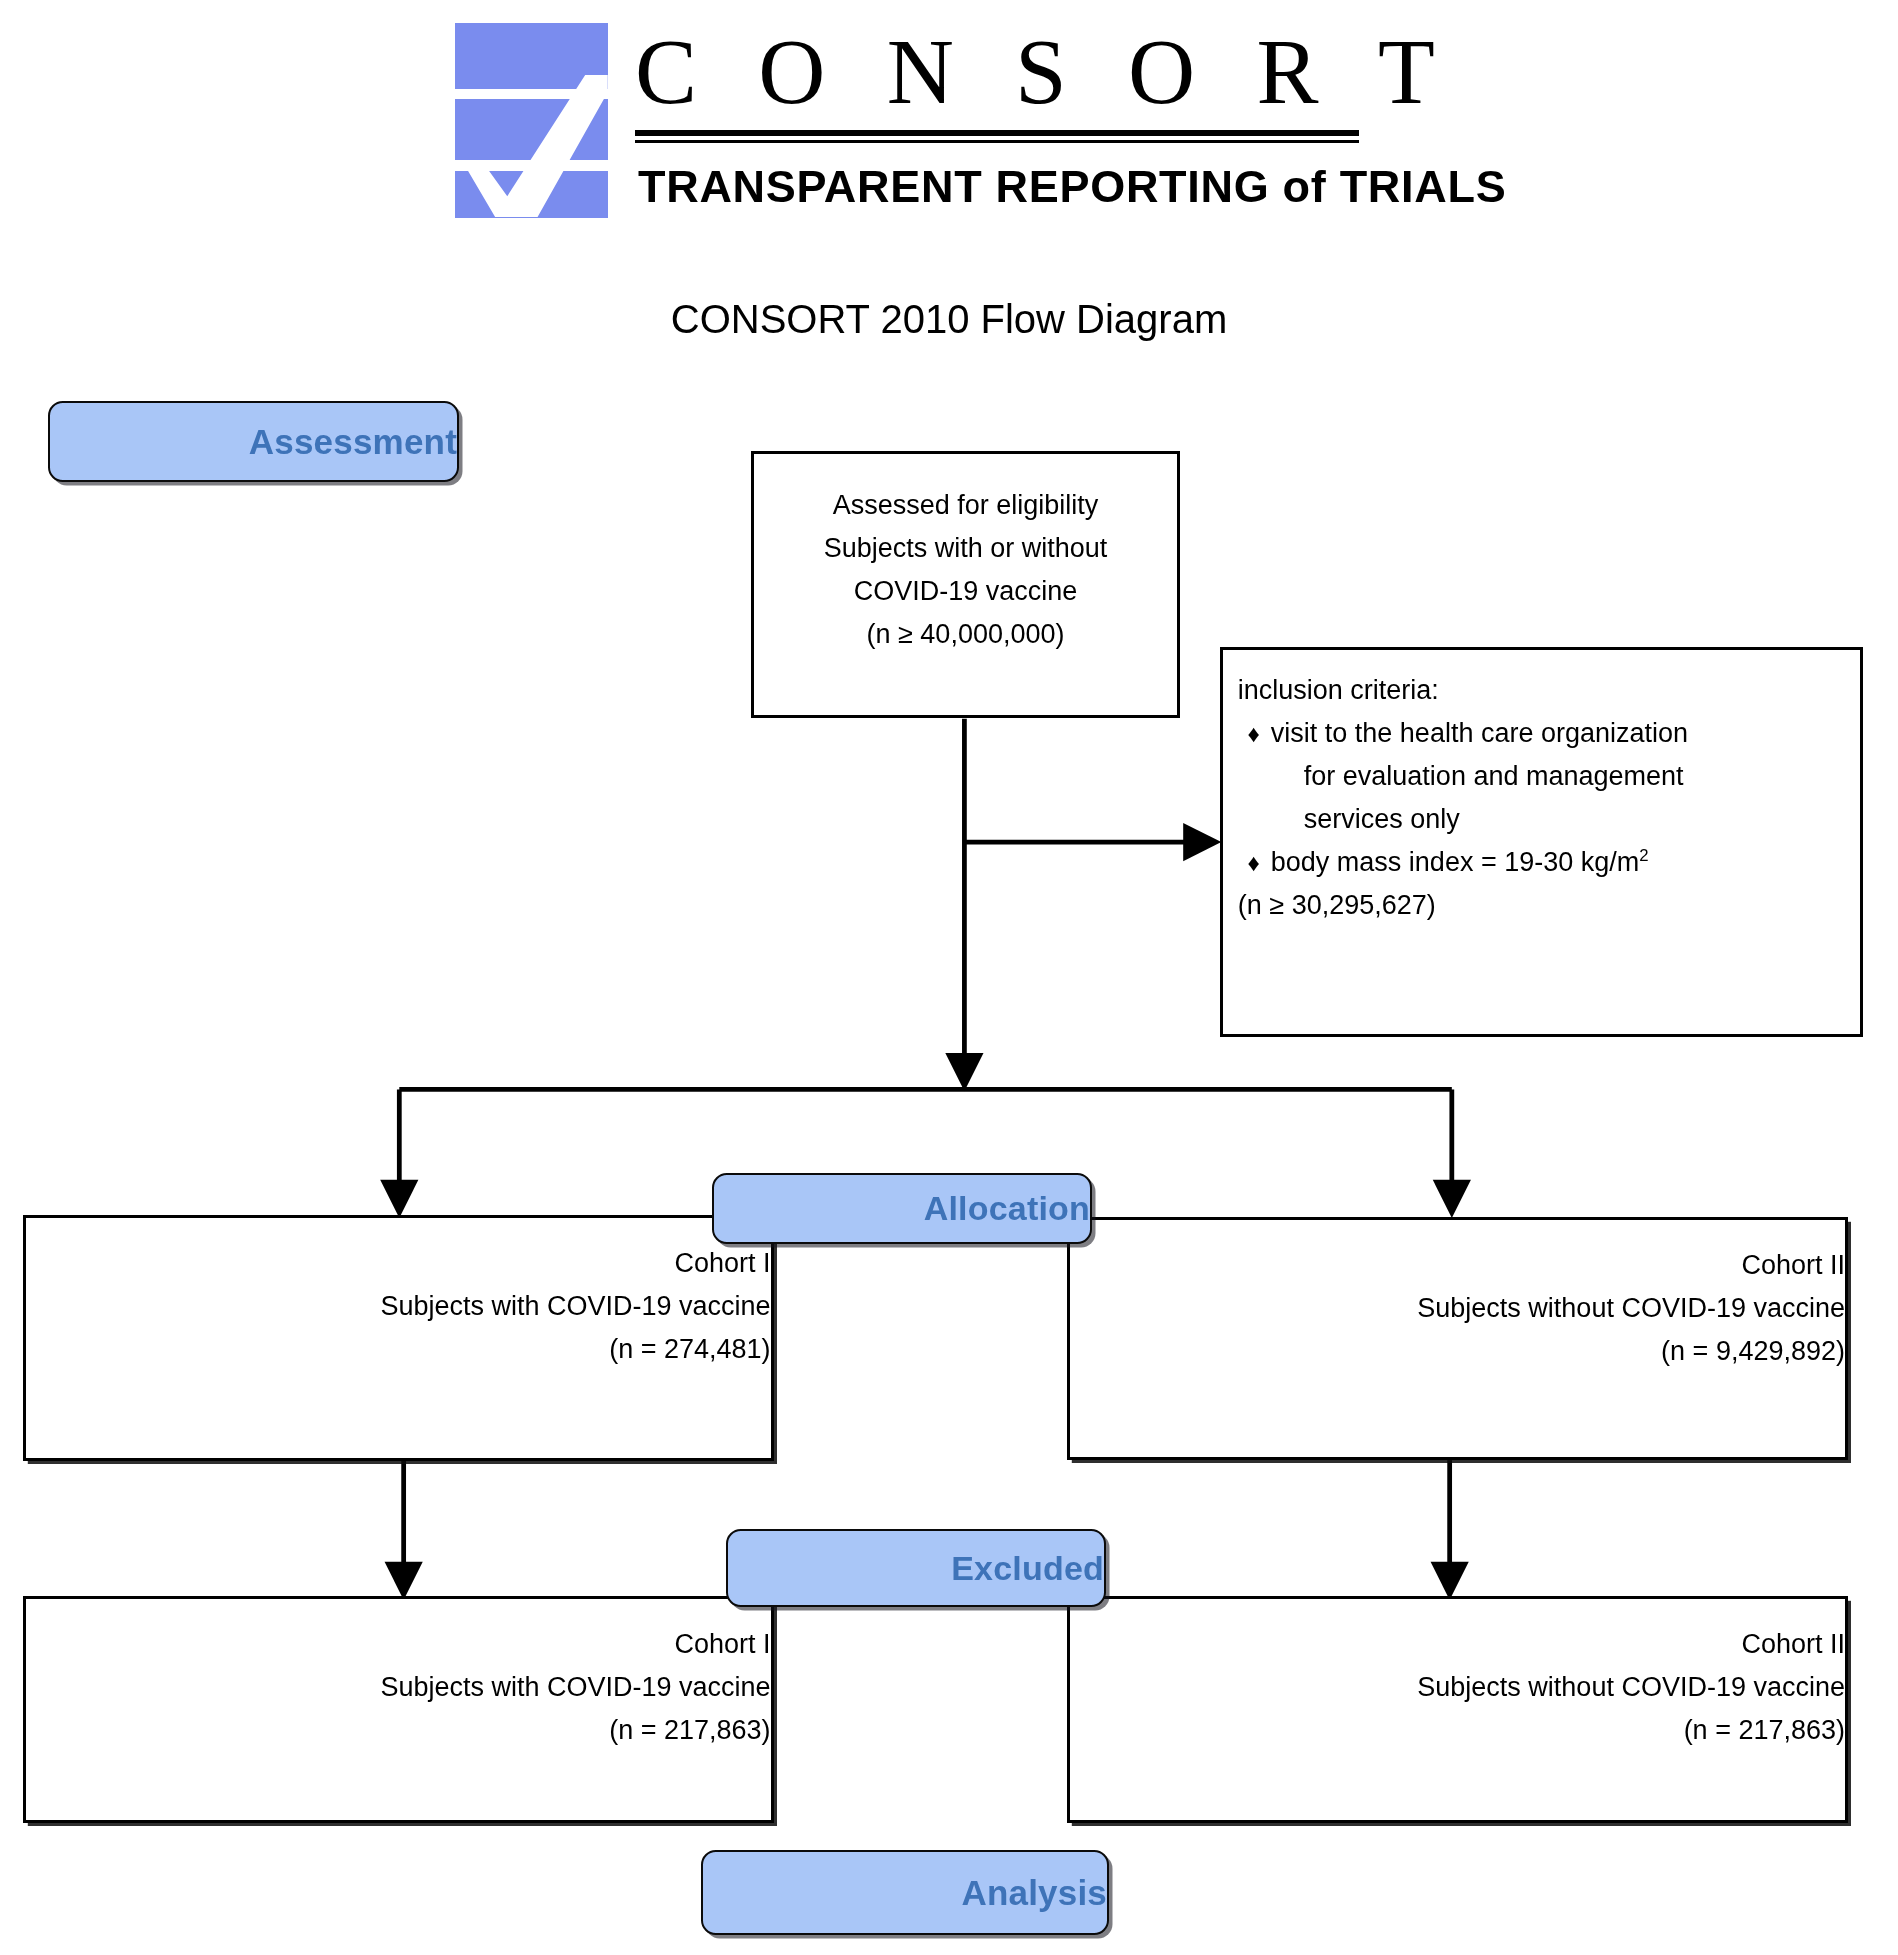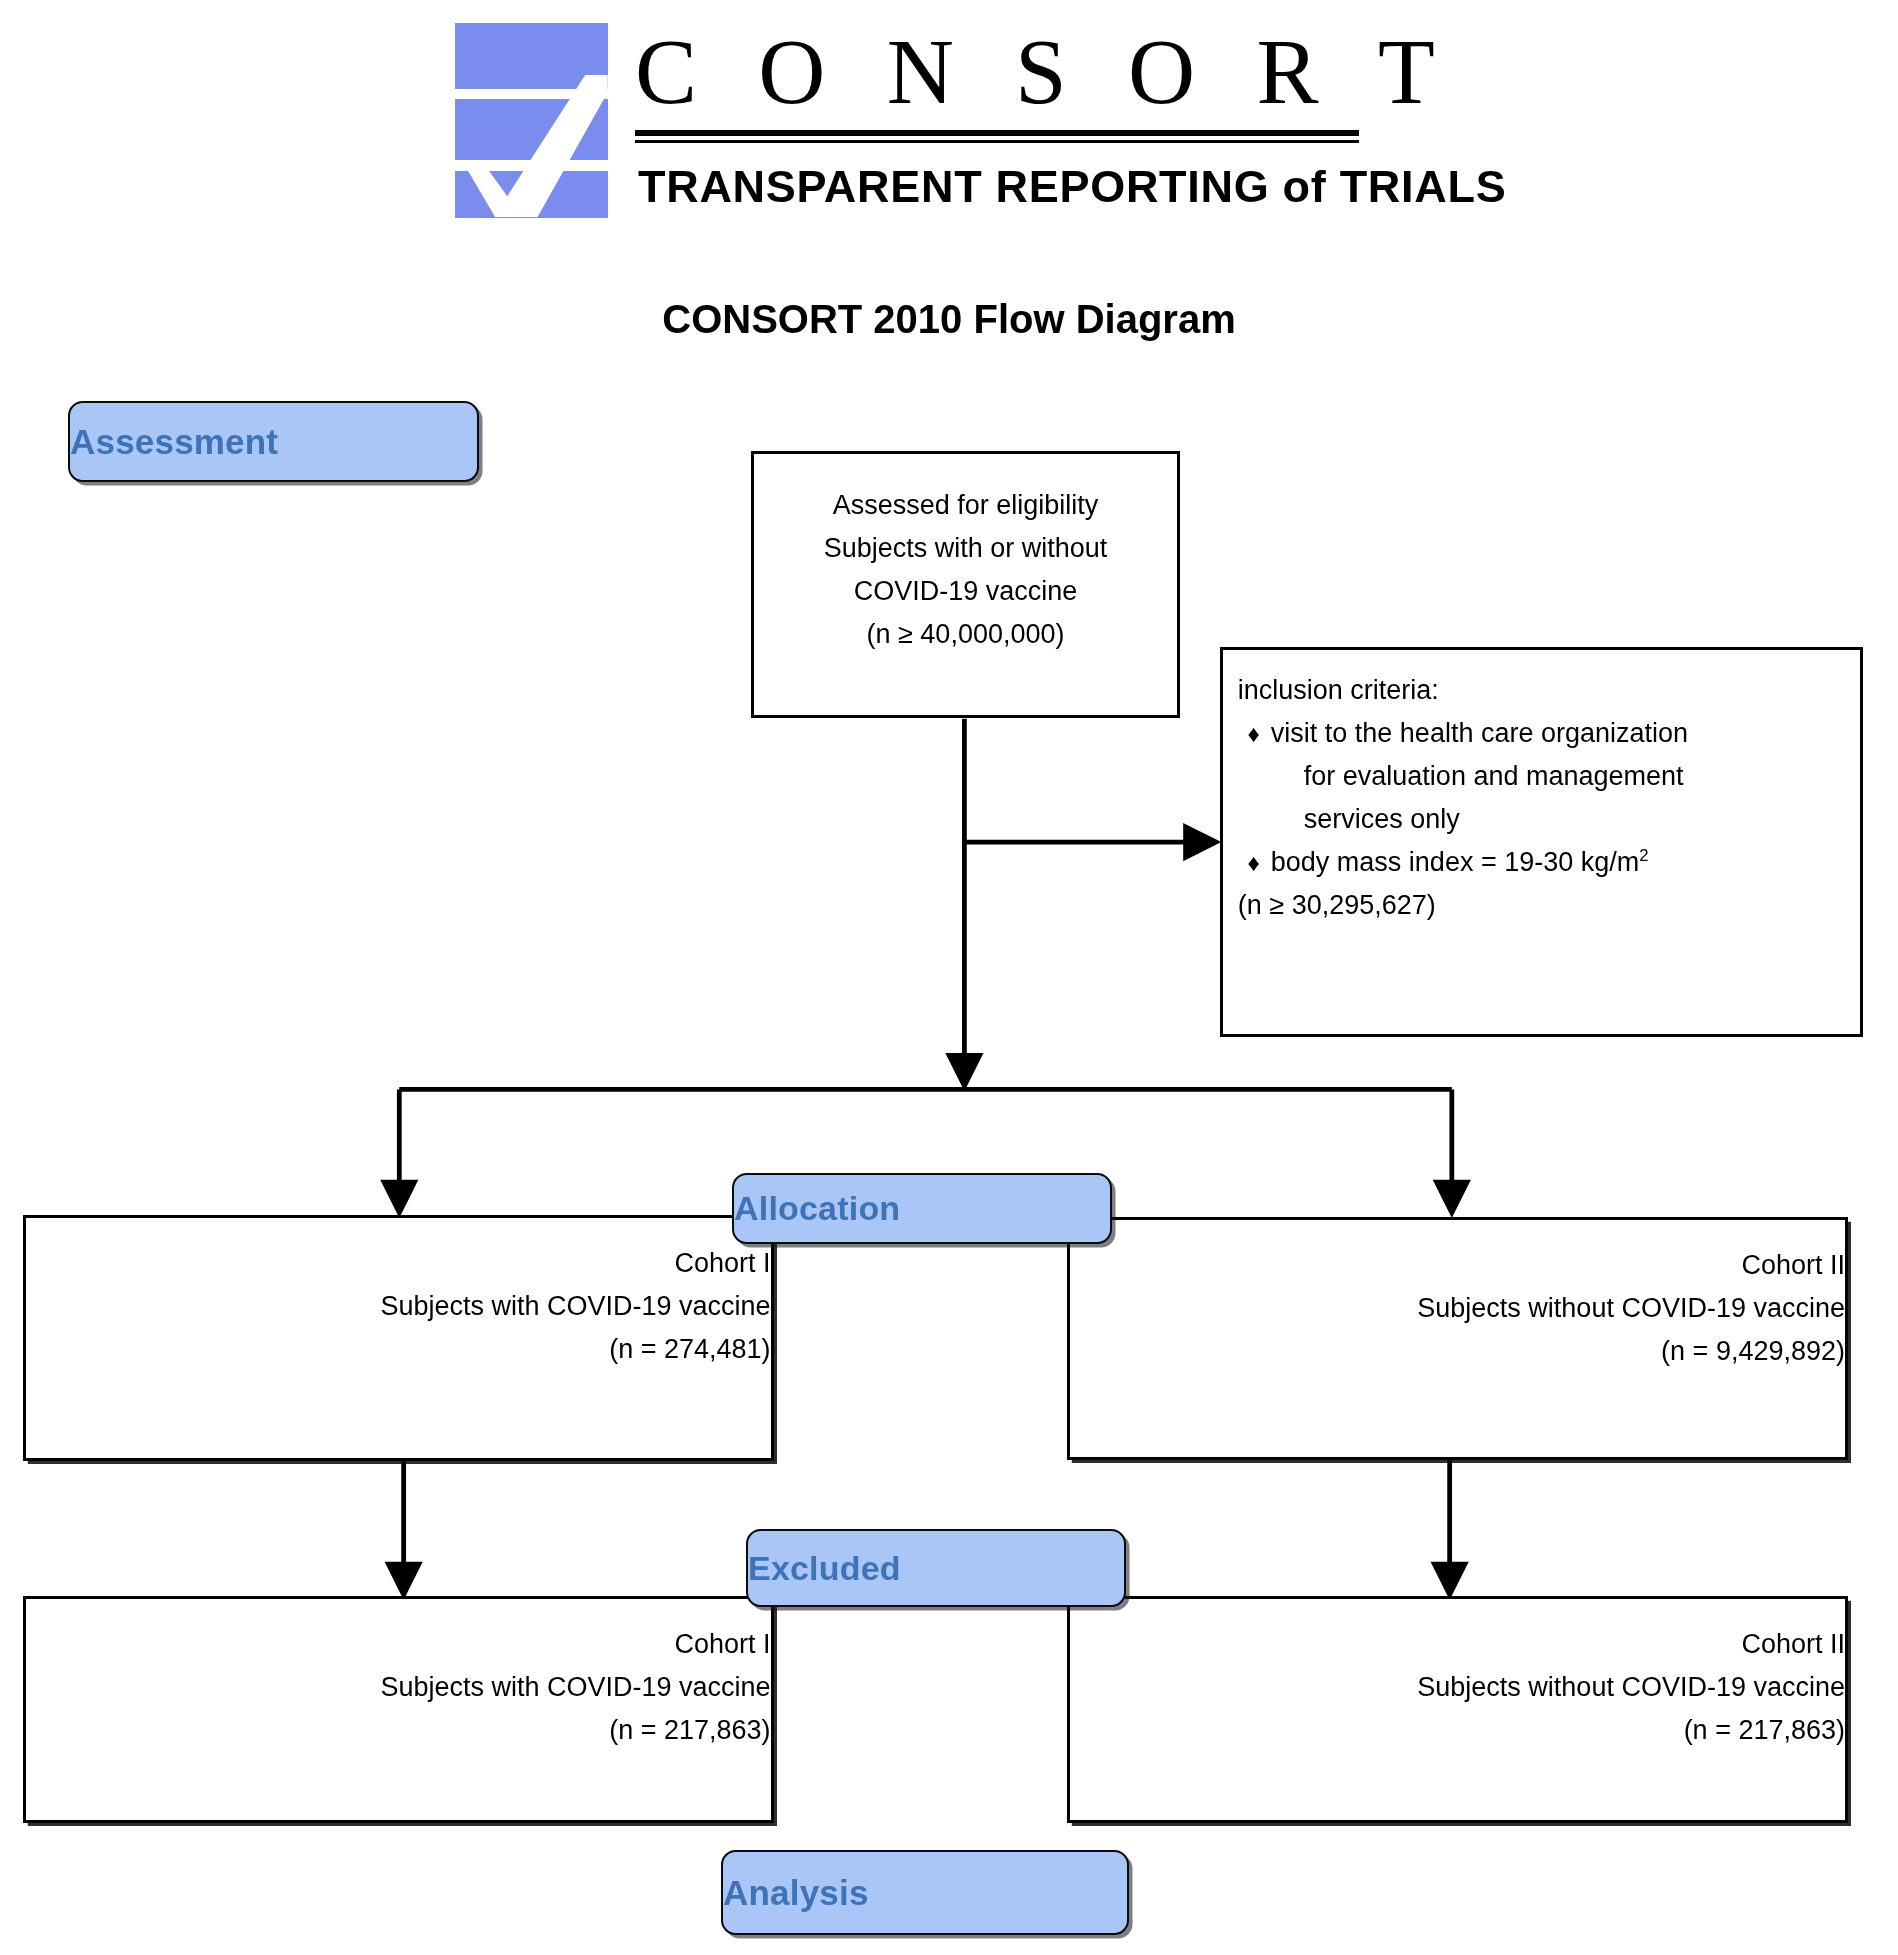--- a/index.html
+++ b/index.html
@@ -18,27 +18,27 @@
     font-family:"Liberation Serif","DejaVu Serif",serif;font-size:93px;
     letter-spacing:19px;color:#000;line-height:109px;white-space:nowrap;}
   .consort-rule-a{position:absolute;left:635px;top:130px;width:724px;height:6px;background:#000;}
   .consort-rule-b{position:absolute;left:635px;top:140px;width:724px;height:3px;background:#000;}
   .consort-tag{position:absolute;left:638px;top:161px;width:729px;height:52px;
     font-family:"Liberation Sans","DejaVu Sans",sans-serif;font-size:45px;font-weight:700;
     letter-spacing:0.7px;color:#000;line-height:52px;white-space:nowrap;}
 
   
   .page-title{position:absolute;left:619px;top:295px;width:660px;height:48px;
-    font-size:40px;font-weight:700;color:#000;text-align:center;line-height:48px;white-space:nowrap;}
+    font-size:40px;font-weight:400;color:#000;text-align:center;line-height:48px;white-space:nowrap;}
 
   
   .badge{position:absolute;background:#A9C6F7;border:2.6px solid #0b0b0b;border-radius:14.8px;
     box-shadow:3.9px 3.9px 0 -0.4px rgba(20,20,30,.55);
-    display:flex;align-items:center;justify-content:flex-start;
-    color:#3E73B8;font-weight:700;font-size:35px;letter-spacing:0.2px;margin-left:20px;}
+    display:flex;align-items:center;justify-content:flex-end;
+    color:#3E73B8;font-weight:700;font-size:35px;letter-spacing:0.2px;}
   #badge-assessment{left:48px;top:401px;width:407px;height:77px;}
   #badge-allocation{left:712px;top:1173px;width:376px;height:67px;font-size:34px;}
   #badge-matching{left:726px;top:1529px;width:376px;height:74px;font-size:34px;}
   #badge-analysis{left:701px;top:1850px;width:404px;height:81px;font-size:35px;}
 
   
   .fbox{position:absolute;background:#fff;border:3px solid #000;box-sizing:border-box;}
   .fbox-shadow{box-shadow:3.9px 3.9px 0 -0.9px rgba(10,10,10,.85);}
 
   #box-eligibility{left:751px;top:451px;width:429px;height:267px;}

